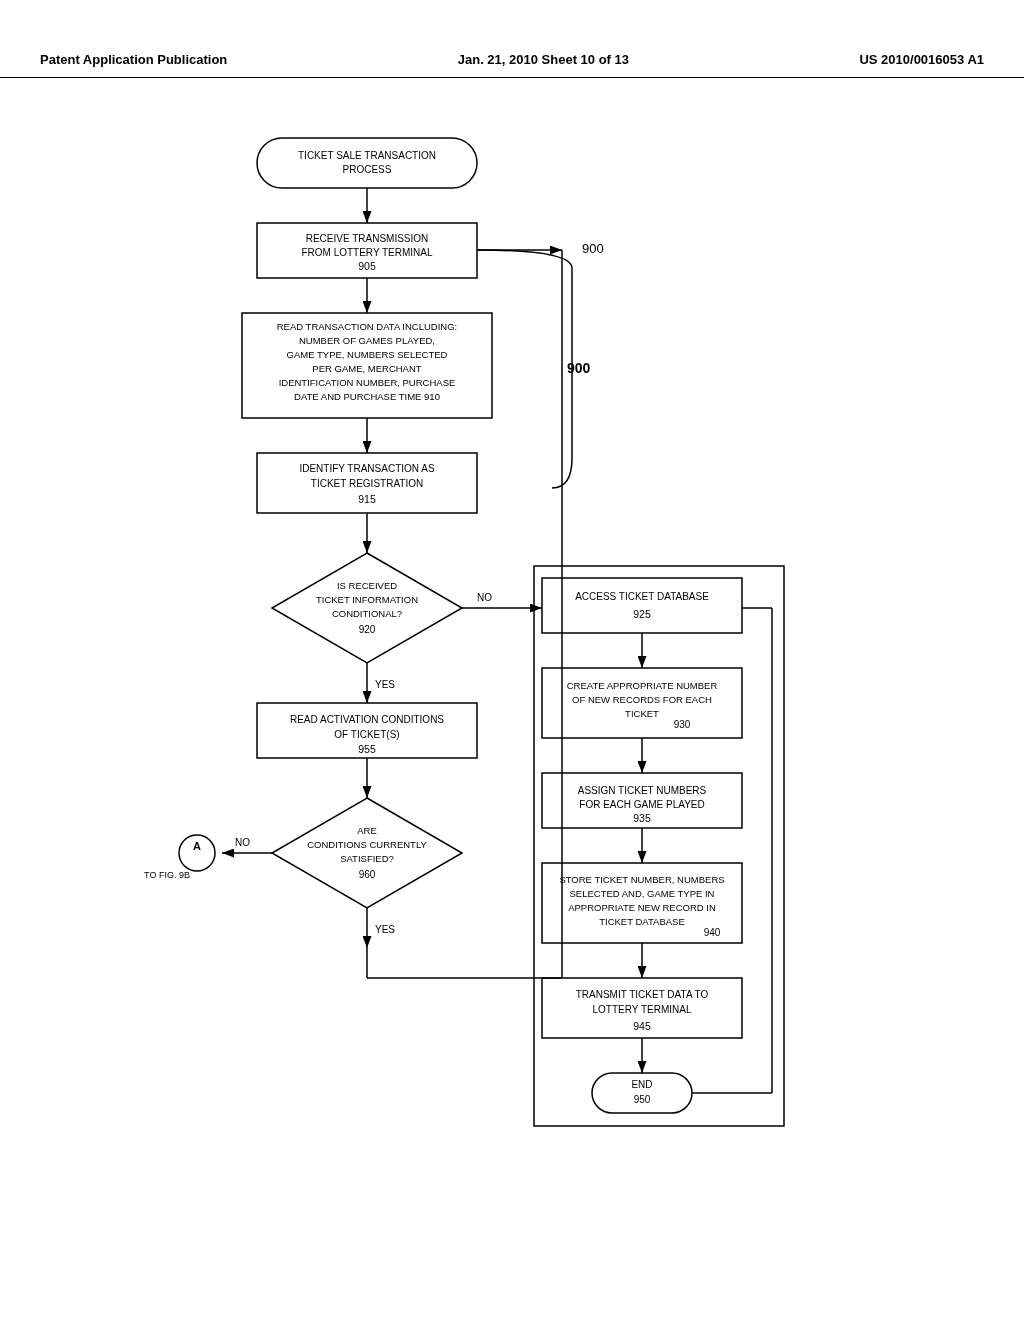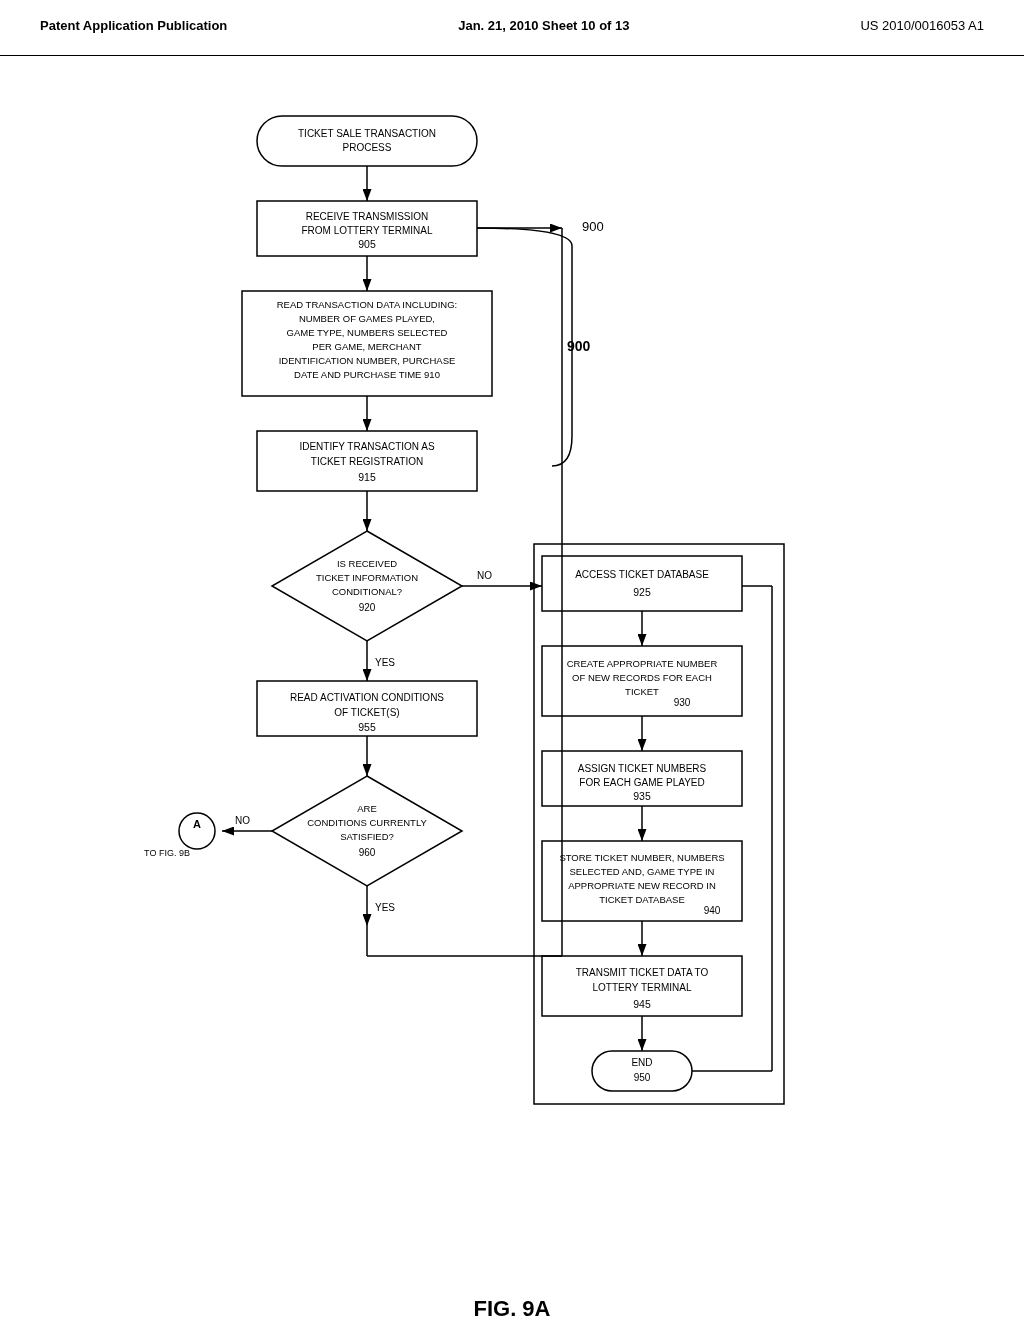--- a/index.html
+++ b/index.html
@@ -8,32 +8,33 @@
       font-family: Arial, sans-serif;
       width: 1024px;
       min-height: 1320px;
       position: relative;
     }
 
     .header {
       display: flex;
       justify-content: space-between;
       align-items: flex-start;
-      padding: 18px 40px 22px 40px;
+      padding: 18px 40px 10px 40px;
       border-bottom: 1px solid #000;
+      margin-top: 34px;
     }
 
     .header-left {
       font-size: 13px;
       font-weight: bold;
     }
 
     .header-right {
       font-size: 13px;
-      font-weight: normal;
+      font-weight: bold;
     }
 
     .diagram-area {
       position: relative;
       width: 100%;
       padding: 30px 0;
     }
 
     svg {
       display: block;

